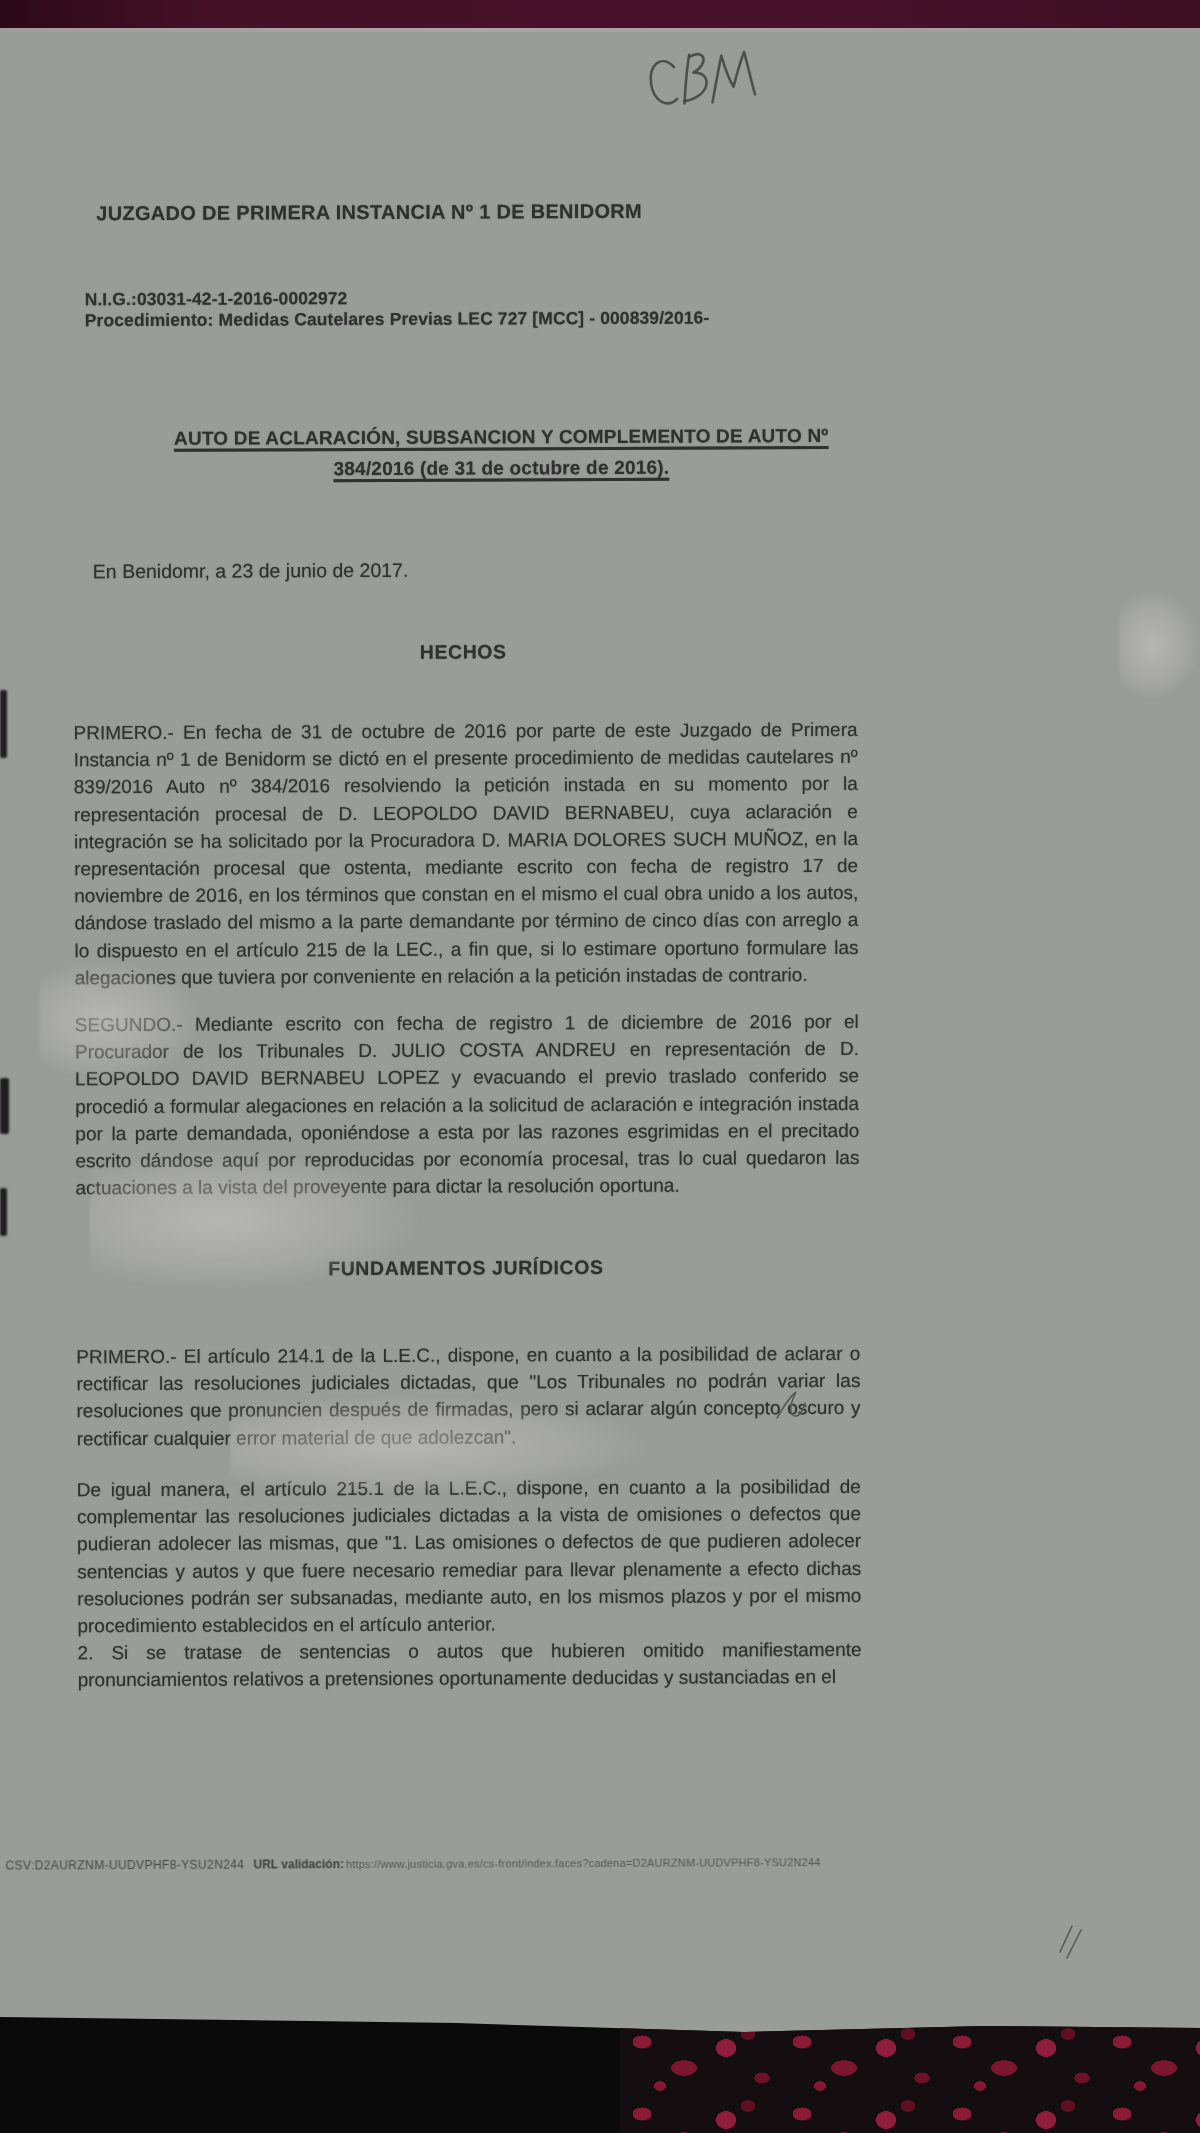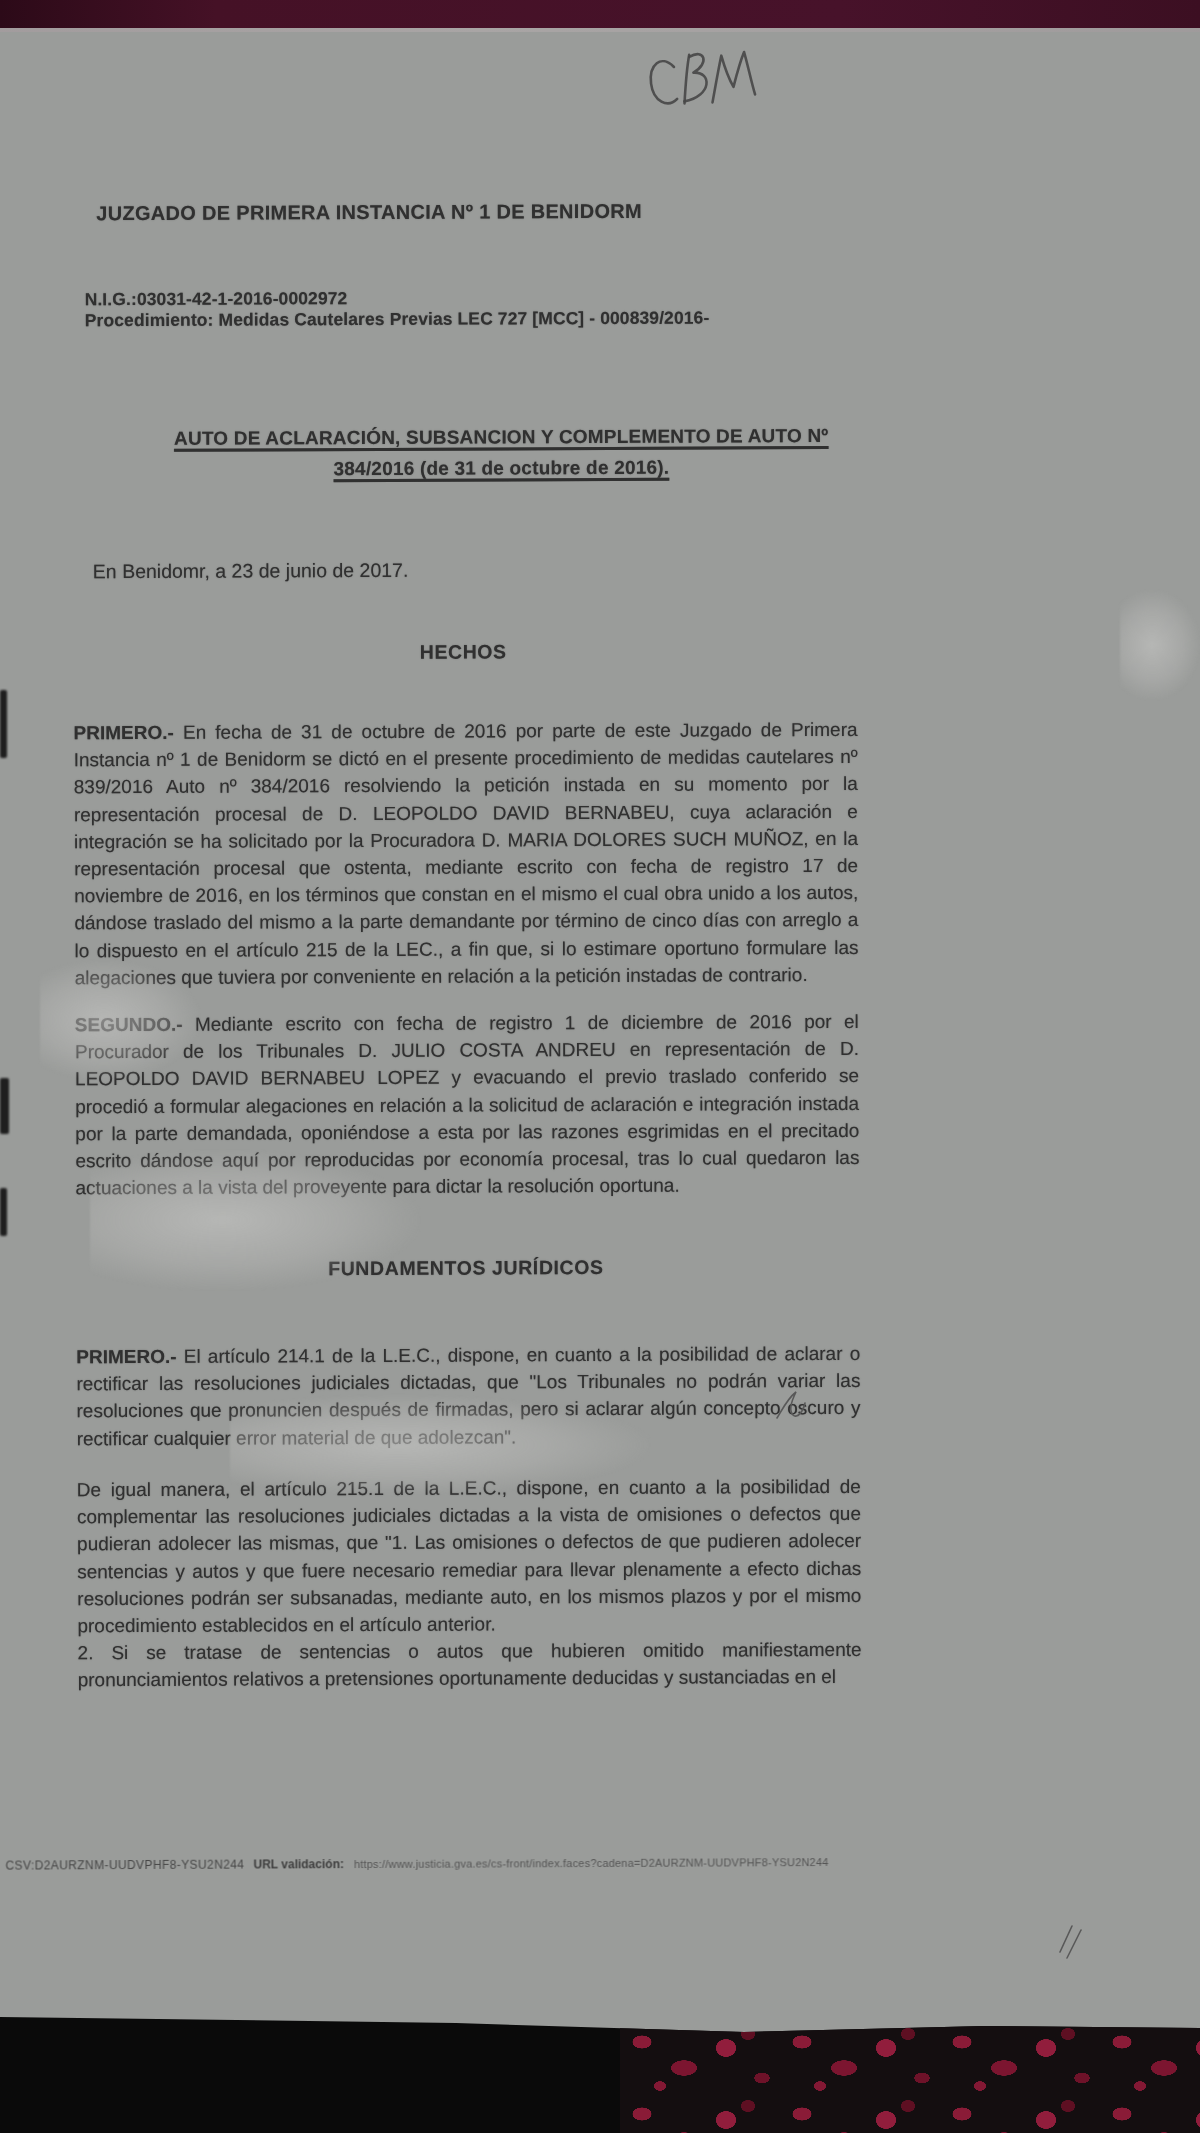--- a/index.html
+++ b/index.html
@@ -34,34 +34,34 @@
     text-decoration-thickness:2.5px;
     text-underline-offset:4px;
   }
   .date-line{left:95px;top:558px;font-size:19.5px;}
   .sec-heading{left:75px;width:780px;text-align:center;font-size:19.5px;font-weight:bold;letter-spacing:.6px;}
   .hechos{top:640px;}
   .fundamentos{top:1256px;}
 
   .para{width:784px;left:75px;font-size:19px;line-height:27.2px;text-align:justify;}
   .para p{margin:0;text-align:justify;}
-  .para .plabel{font-weight:bold;}
+  .para .plabel{font-weight:normal;}
   .fact1{top:717px;}
   .fact2{top:1009px;}
   .ground1{top:1341px;}
   .ground2{top:1474px;}
 
   
   .footer-line{
     left:2px;top:1856px;width:1100px;display:flex;align-items:baseline;
     font-size:12px;color:#3e3e3e;filter:blur(.55px);
     white-space:nowrap;
   }
   .footer-csv{width:248px;letter-spacing:.4px;color:#474747;}
-  .footer-url-label{font-weight:bold;margin-right:10px;}
+  .footer-url-label{font-weight:bold;margin-right:2px;}
   .footer-url{color:#555;font-size:11px;letter-spacing:.2px;}
 
   
   .blob{position:absolute;pointer-events:none;}
   .light-blob{
     background:radial-gradient(ellipse at 40% 50%, rgba(205,205,203,.55) 0%, rgba(190,190,188,.35) 45%, transparent 72%);
     filter:blur(1px);
   }
   .dark-dash{background:#1f1f1f;filter:blur(1.2px);border-radius:2px;}
   .squiggle{position:absolute;}

